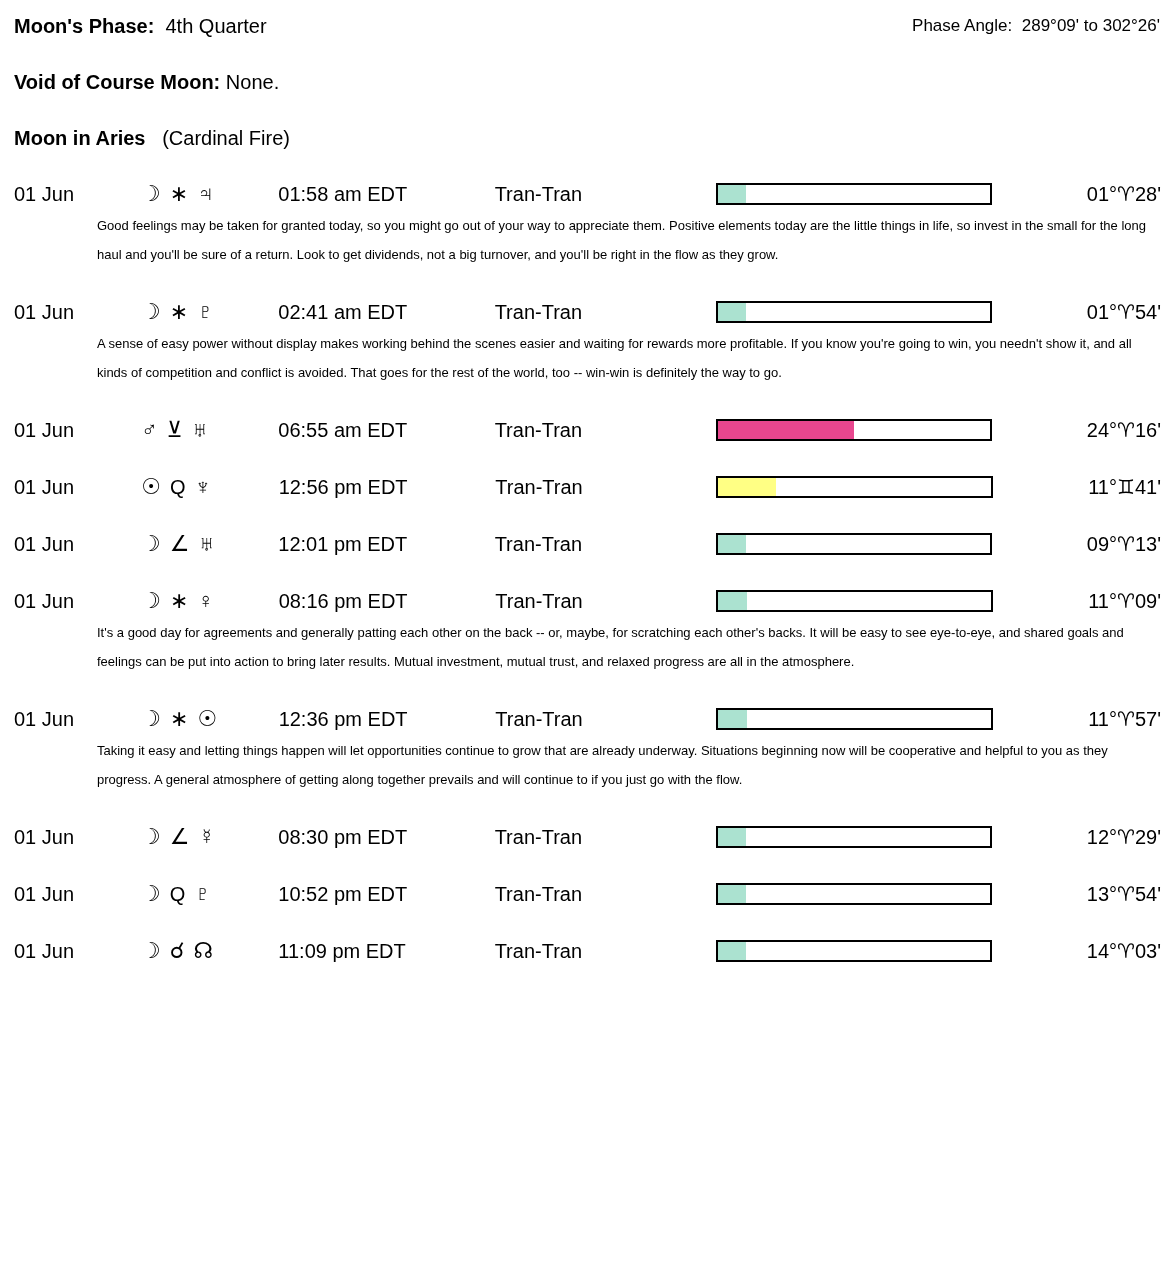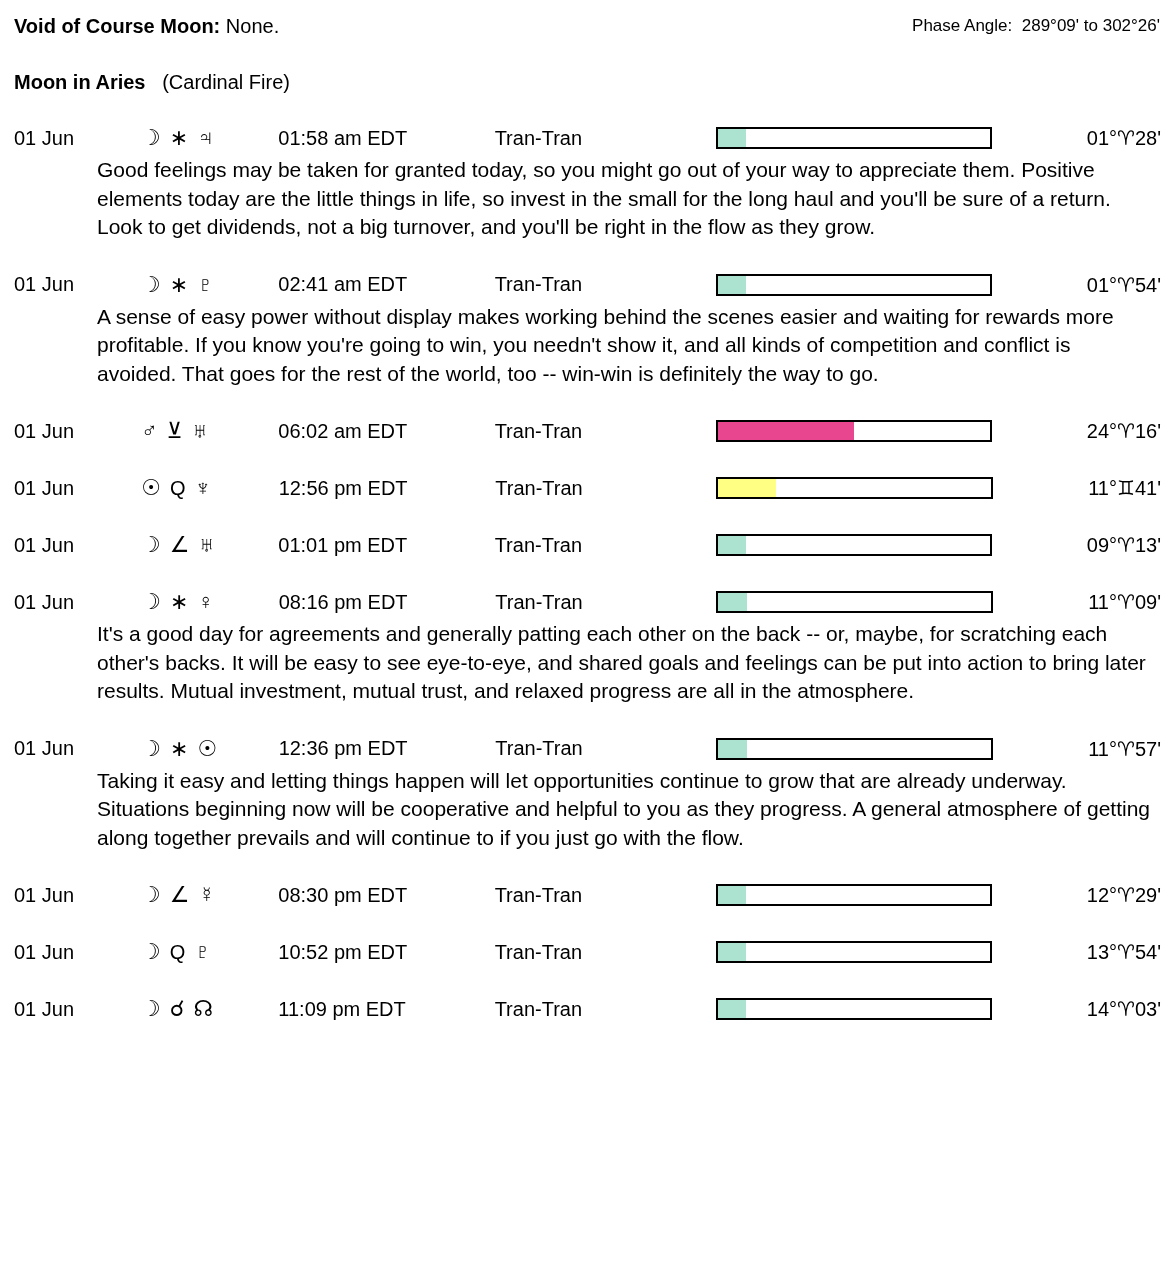--- a/index.html
+++ b/index.html
@@ -36,31 +36,32 @@
   .col-time  { width: 183px; }
   .col-type  { width: 188px; }
   .col-bar   { width: 300px; height: 22px; border: 2px solid #000;
                box-sizing: border-box; margin-right: 47px; background: #fff; }
   .col-bar .fill { height: 100%; }
   .col-degree{ flex: 1; white-space: pre; }
 
   .desc {
     margin: 4px 0 0 83px;
     width: 1055px;
-    font-size: 21px;
+    font-size: 13px;
     line-height: 28.5px;
   }
 </style>
 </head>
 <body>
 
 <div class="page">
 
   <div class="phase-angle"><span>Phase Angle:</span><span>  </span><span>289°09' to 302°26'</span></div>
 
+  <div class="hdr-line"><b>Moon's Phase:</b><span>  </span><span>4th Quarter</span></div>
 
   <div class="hdr-line"><b>Void of Course Moon:</b><span> </span><span>None.</span></div>
 
   <div class="hdr-line"><b>Moon in Aries</b><span>   </span><span>(Cardinal Fire)</span></div>
 
 
   <div class="aspect">
     <div class="row">
       <span class="col-date">01 Jun</span>
       <span class="col-glyphs">
@@ -97,21 +98,21 @@
   </div>
 
   <div class="aspect">
     <div class="row">
       <span class="col-date">01 Jun</span>
       <span class="col-glyphs">
         <span class="g">♂</span>
         <span class="g">⊻</span>
         <span class="g">♅</span>
       </span>
-      <span class="col-time">06:02 am EDT</span>
+      <span class="col-time">06:55 am EDT</span>
       <span class="col-type">Tran-Tran</span>
       <span class="col-bar">
           <span class="fill" style="width: 50%; background: rgb(232, 70, 142); display: block;"></span>
         </span>
       <span class="col-degree">24°♈16'</span>
     </div>
   </div>
 
   <div class="aspect">
     <div class="row">
@@ -131,21 +132,21 @@
   </div>
 
   <div class="aspect">
     <div class="row">
       <span class="col-date">01 Jun</span>
       <span class="col-glyphs">
         <span class="g">☽</span>
         <span class="g">∠</span>
         <span class="g">♅</span>
       </span>
-      <span class="col-time">01:01 pm EDT</span>
+      <span class="col-time">12:01 pm EDT</span>
       <span class="col-type">Tran-Tran</span>
       <span class="col-bar">
           <span class="fill" style="width: 10.5%; background: rgb(171, 226, 208); display: block;"></span>
         </span>
       <span class="col-degree">09°♈13'</span>
     </div>
   </div>
 
   <div class="aspect">
     <div class="row">

